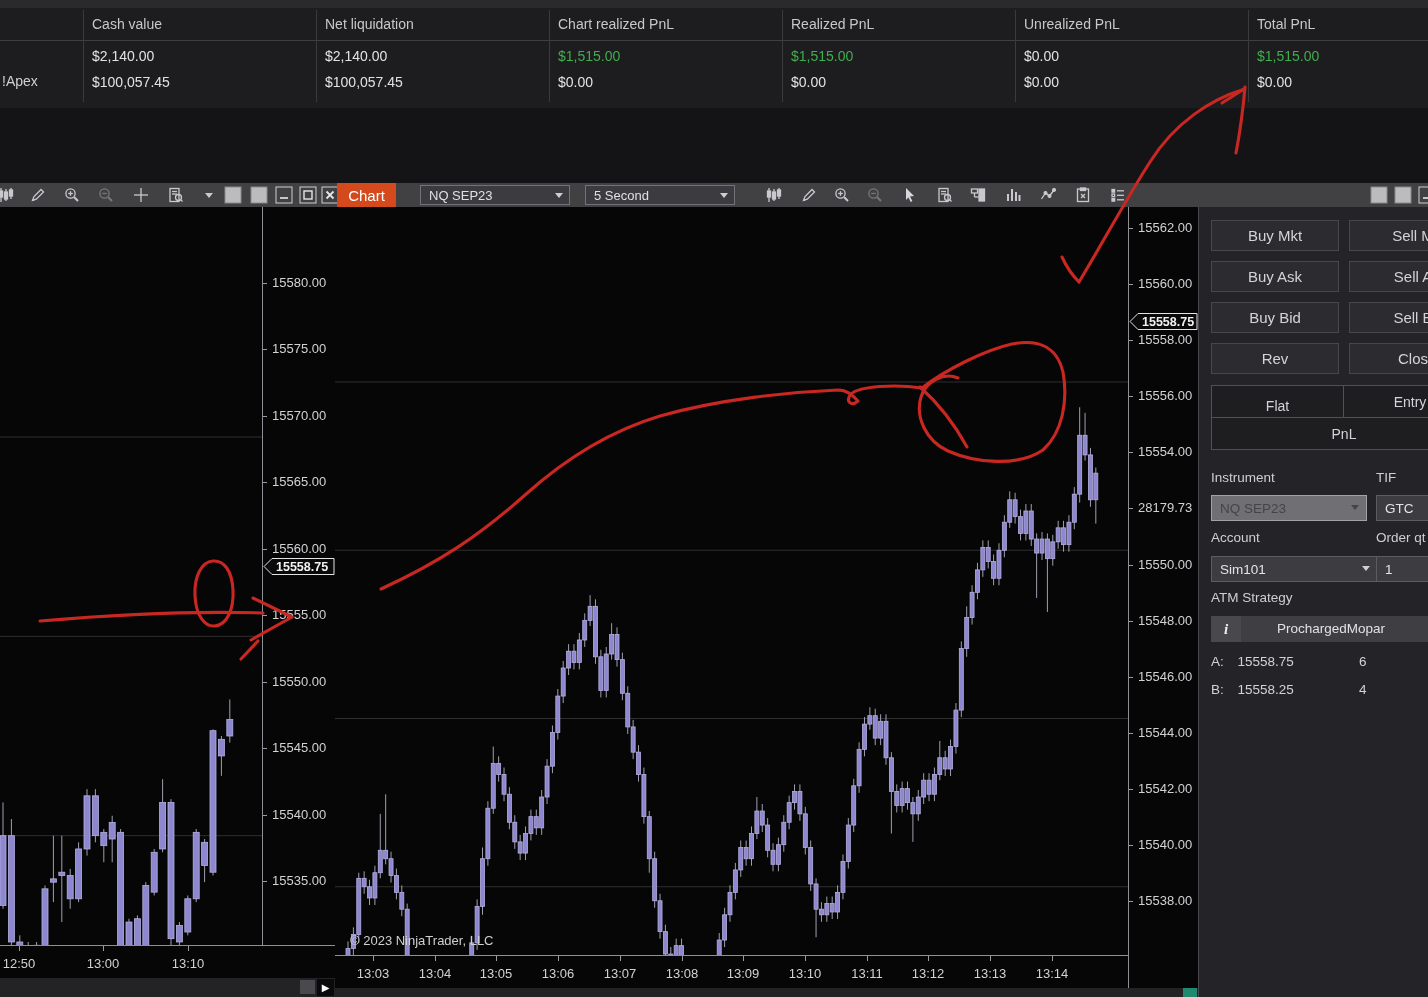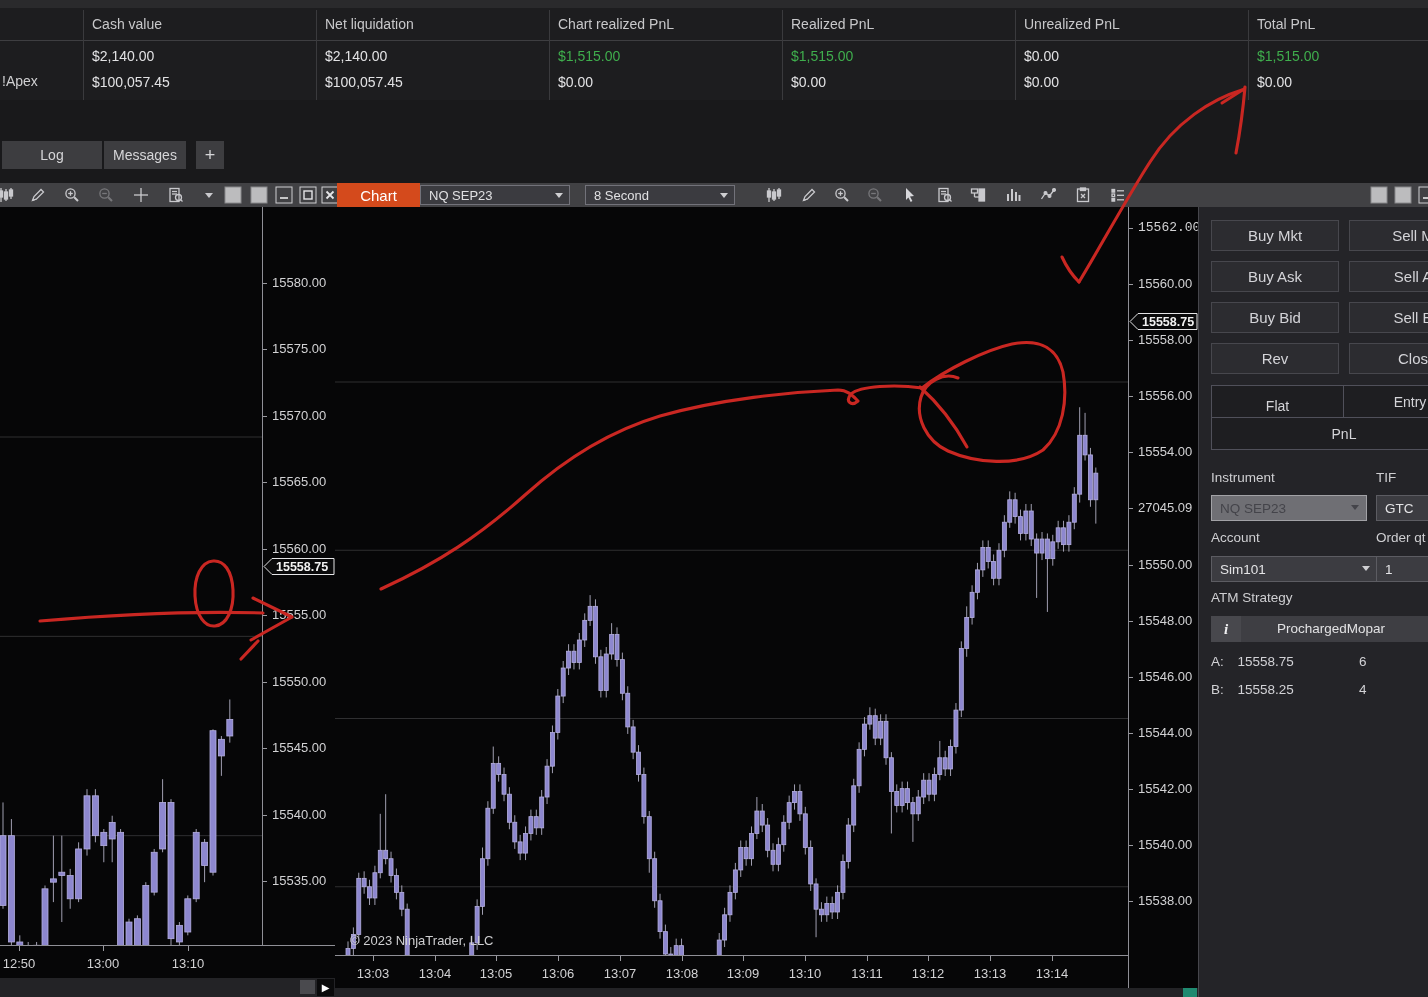--- a/index.html
+++ b/index.html
@@ -14,21 +14,21 @@
   .green{color:#3fae4d;}
   
   #tabsbar{position:absolute;left:0;top:100px;width:1428px;height:83px;background:#19191b;}
   .tab{position:absolute;top:41px;height:28px;background:#3d3d40;color:#d6d6d8;font-size:14px;
        display:flex;align-items:center;justify-content:center;}
   
   #toolbar{position:absolute;left:0;top:183px;width:1428px;height:24px;background:#414144;}
   .tb-icon{position:absolute;top:1px;width:24px;height:22px;display:flex;align-items:center;justify-content:center;}
   .tb-icon svg{display:block;}
   .dim{opacity:.4;}
-  #chart-tab{position:absolute;left:337px;top:0px;width:83px;height:24px;background:#d44a1c;color:#fff;
+  #chart-tab{position:absolute;left:337px;top:0px;width:59px;height:24px;background:#d44a1c;color:#fff;
      font-size:15px;display:flex;align-items:center;justify-content:center;}
   .combo{position:absolute;top:2px;height:20px;background:#3b3b40;border:1px solid #72727a;color:#e0e0e2;
      font-size:13px;display:flex;align-items:center;padding-left:8px;box-sizing:border-box;}
   .combo .chev{position:absolute;right:6px;top:7px;width:0;height:0;border-left:4px solid transparent;
      border-right:4px solid transparent;border-top:5px solid #cfcfd2;}
   
   .chartwin{position:absolute;background:#060607;}
   .plot{position:absolute;left:0;top:0;overflow:hidden;background:#060607;}
   .yaxis{position:absolute;top:0;background:#060607;border-left:1px solid #8f8f96;}
   .ylab{position:absolute;left:9px;font-size:13px;color:#d2d2d4;white-space:nowrap;}
@@ -89,25 +89,20 @@
       <div class="sum-sep" style="left: 1015px;"></div>
       <div class="sum-h" style="left: 1024px;">Unrealized PnL</div>
       <div class="sum-v" style="left: 1024px; top: 40px;">$0.00</div>
       <div class="sum-v" style="left: 1024px; top: 66px;">$0.00</div>
       <div class="sum-sep" style="left: 1248px;"></div>
       <div class="sum-h" style="left: 1257px;">Total PnL</div>
       <div class="sum-v green" style="left: 1257px; top: 40px;">$1,515.00</div>
       <div class="sum-v" style="left: 1257px; top: 66px;">$0.00</div>
     </section>
 
-  <div id="tabsbar">
-      <div class="tab" style="left: 2px; width: 100px;">Log</div>
-      <div class="tab" style="left: 104px; width: 82px;">Messages</div>
-      <div class="tab" style="left: 196px; width: 28px; font-size: 18px;">+</div>
-    </div>
 
   <div id="toolbar">
     <div id="tb-left">
         <span class="tb-icon" style="left: -6px;">
           <svg width="16" height="16" viewBox="0 0 16 16">
             <g stroke="#c9c9cd" fill="none" stroke-width="1.3">
               <line x1="3" y1="1" x2="3" y2="15"></line>
               <rect x="1.5" y="4" width="3" height="6" fill="#c9c9cd"></rect>
               <line x1="8" y1="2" x2="8" y2="14"></line>
               <rect x="6.5" y="5" width="3" height="7" fill="#c9c9cd"></rect>
@@ -195,21 +190,21 @@
             <path d="M5.5 5.5 L12.5 12.5 M12.5 5.5 L5.5 12.5" stroke="#e6e6e8" stroke-width="1.8"></path>
           </svg>
         </span>
       </div>
     <div id="chart-tab">Chart</div>
     <div class="combo" style="left:420px;width:150px;">
       <span>NQ SEP23</span>
       <span class="chev"></span>
     </div>
     <div class="combo" style="left:585px;width:150px;">
-      <span>8 Second</span>
+      <span>5 Second</span>
       <span class="chev"></span>
     </div>
     <div id="tb-main">
         <span class="tb-icon" style="left: 762px;">
           <svg width="16" height="16" viewBox="0 0 16 16">
             <g stroke="#c9c9cd" fill="none" stroke-width="1.3">
               <line x1="3" y1="1" x2="3" y2="15"></line>
               <rect x="1.5" y="4" width="3" height="6" fill="#c9c9cd"></rect>
               <line x1="8" y1="2" x2="8" y2="14"></line>
               <rect x="6.5" y="5" width="3" height="7" fill="#c9c9cd"></rect>
@@ -1055,31 +1050,31 @@
             <line x1="755.4399999999999" y1="86.89791666667686" x2="755.4399999999999" y2="145.78541666668707" stroke="#c6c4da" stroke-width="1" opacity="0.8"></line>
             <rect x="753.4399999999999" y="93.90833333334353" width="4" height="44.86666666667685" fill="#8d87cf" stroke="#b5afdf" stroke-width="0.8"></rect>
           </g>
           <g>
             <line x1="760.8199999999999" y1="106.52708333331293" x2="760.8199999999999" y2="162.61041666669726" stroke="#c6c4da" stroke-width="1" opacity="0.8"></line>
             <rect x="758.8199999999999" y="112.13541666666667" width="4" height="26.639583333353713" fill="#8d87cf" stroke="#b5afdf" stroke-width="0.8"></rect>
           </g>
         </svg><div class="copyright" style="left: 15px; top: 726px;">© 2023 NinjaTrader, LLC</div></div>
       <div class="yaxis" style="left: 793px; width: 70px; height: 781px;">
         <div class="ytick" style="top: 21px;"></div>
-        <div class="ylab" style="top: 13px; font-family: Liberation Mono, monospace;">15562.00</div>
+        <div class="ylab" style="top: 13px;">15562.00</div>
         <div class="ytick" style="top: 77px;"></div>
         <div class="ylab" style="top: 69px;">15560.00</div>
         <div class="ytick" style="top: 133px;"></div>
         <div class="ylab" style="top: 125px;">15558.00</div>
         <div class="ytick" style="top: 189px;"></div>
         <div class="ylab" style="top: 181px;">15556.00</div>
         <div class="ytick" style="top: 245px;"></div>
         <div class="ylab" style="top: 237px;">15554.00</div>
         <div class="ytick" style="top: 301px;"></div>
-        <div class="ylab" style="top: 293px;">27045.09</div>
+        <div class="ylab" style="top: 293px;">28179.73</div>
         <div class="ytick" style="top: 358px;"></div>
         <div class="ylab" style="top: 350px;">15550.00</div>
         <div class="ytick" style="top: 414px;"></div>
         <div class="ylab" style="top: 406px;">15548.00</div>
         <div class="ytick" style="top: 470px;"></div>
         <div class="ylab" style="top: 462px;">15546.00</div>
         <div class="ytick" style="top: 526px;"></div>
         <div class="ylab" style="top: 518px;">15544.00</div>
         <div class="ytick" style="top: 582px;"></div>
         <div class="ylab" style="top: 574px;">15542.00</div>

